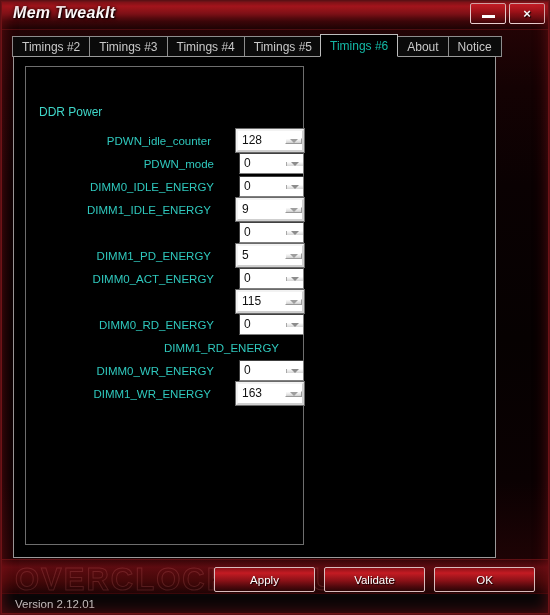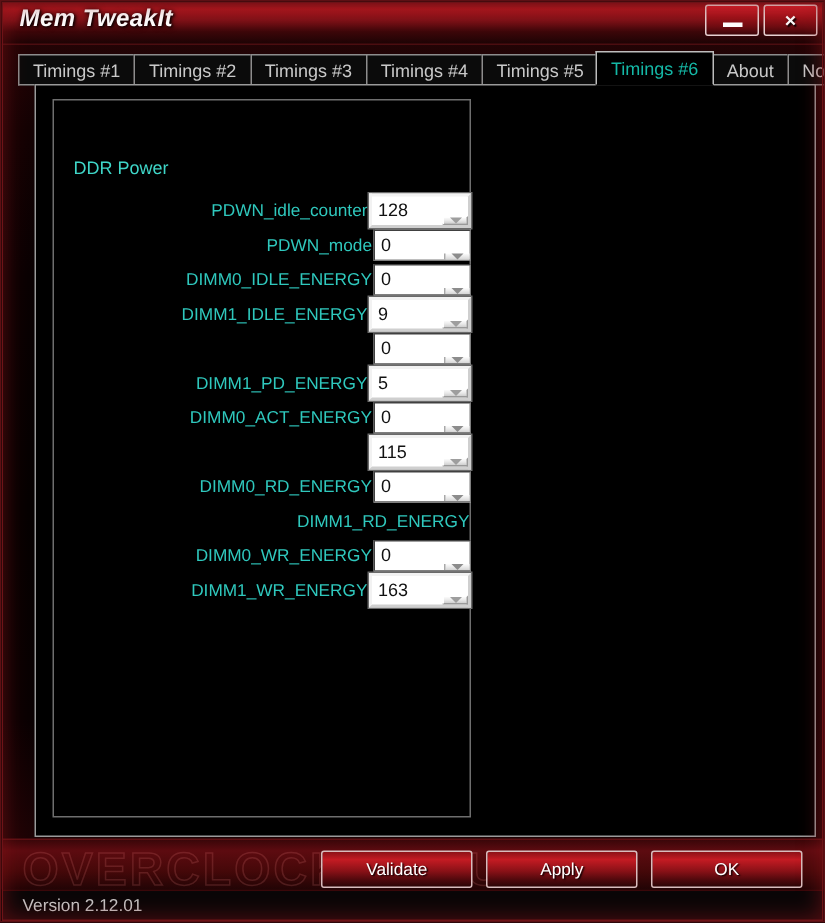--- a/index.html
+++ b/index.html
@@ -69,21 +69,21 @@
     color:#14b8a6;
     background:#000;
     border:1px solid #bdbdbd;
     border-bottom:1px solid #000;
     position:relative;z-index:3;
     margin:0 -1px;
   }
 
   
   .tabpage{
-    position:absolute;left:22px;top:55px;width:521px;height:502px;
+    position:absolute;left:12px;top:55px;width:483px;height:502px;
     background:#000;
     border:1px solid #9a9a9a;
     box-sizing:border-box;
   }
 
   
   .groupbox{
     position:absolute;left:11px;top:9px;width:279px;height:479px;
     border:1px solid #6e6e6e;
     box-sizing:border-box;
@@ -102,28 +102,28 @@
     position:absolute;left:11px;top:72px;width:279px;
   }
   .row{
     display:flex;align-items:center;justify-content:flex-end;
     height:23px;
     margin-bottom:0px;
   }
   .row .lbl{
     font-size:11.5px;color:#2fc8bd;
     text-align:left;
-    padding-right:1px;
+    padding-right:25px;
     white-space:nowrap;
   }
   .combo{
     position:relative;
     width:65px;height:21px;
     box-sizing:border-box;
-    display:flex;align-items:flex-end;
+    display:flex;align-items:center;
     background:#ffffff;
     border:1px solid #7f7f7f;
     border-top-color:#404040;border-left-color:#404040;
   }
   .combo.alt{
     width:68px;height:23px;
     background:#ffffff;
     border:2px solid #cfcfcf;
     border-top-color:#f2f2f2;border-left-color:#f2f2f2;
     box-shadow:0 0 0 1px #6a6a6a;
@@ -203,21 +203,20 @@
       <div class="winbtn">
           <span class="bar"></span>
         </div>
       <div class="winbtn">
           <span>×</span>
         </div>
     </div>
   </div>
 
   <div class="tabstrip">
-      <div class="tab">Timings #1</div>
       <div class="tab">Timings #2</div>
       <div class="tab">Timings #3</div>
       <div class="tab">Timings #4</div>
       <div class="tab">Timings #5</div>
       <div class="tab active">Timings #6</div>
       <div class="tab">About</div>
       <div class="tab">Notice</div>
     </div>
 
   <div class="tabpage">
@@ -323,22 +322,22 @@
               <div class="arrow"></div>
             </div>
           </div>
         </div>
       </div>
   </div>
 
   <div class="bottombar">
     <div class="watermark">OVERCLOCKERS.UA</div>
     <div class="btns">
+      <div class="btn">Apply</div>
       <div class="btn">Validate</div>
-      <div class="btn">Apply</div>
       <div class="btn">OK</div>
     </div>
   </div>
 
   <div class="statusbar">
     <div class="version">Version 2.12.01</div>
   </div>
 
   <div class="frame-edge"></div>
 </div>

